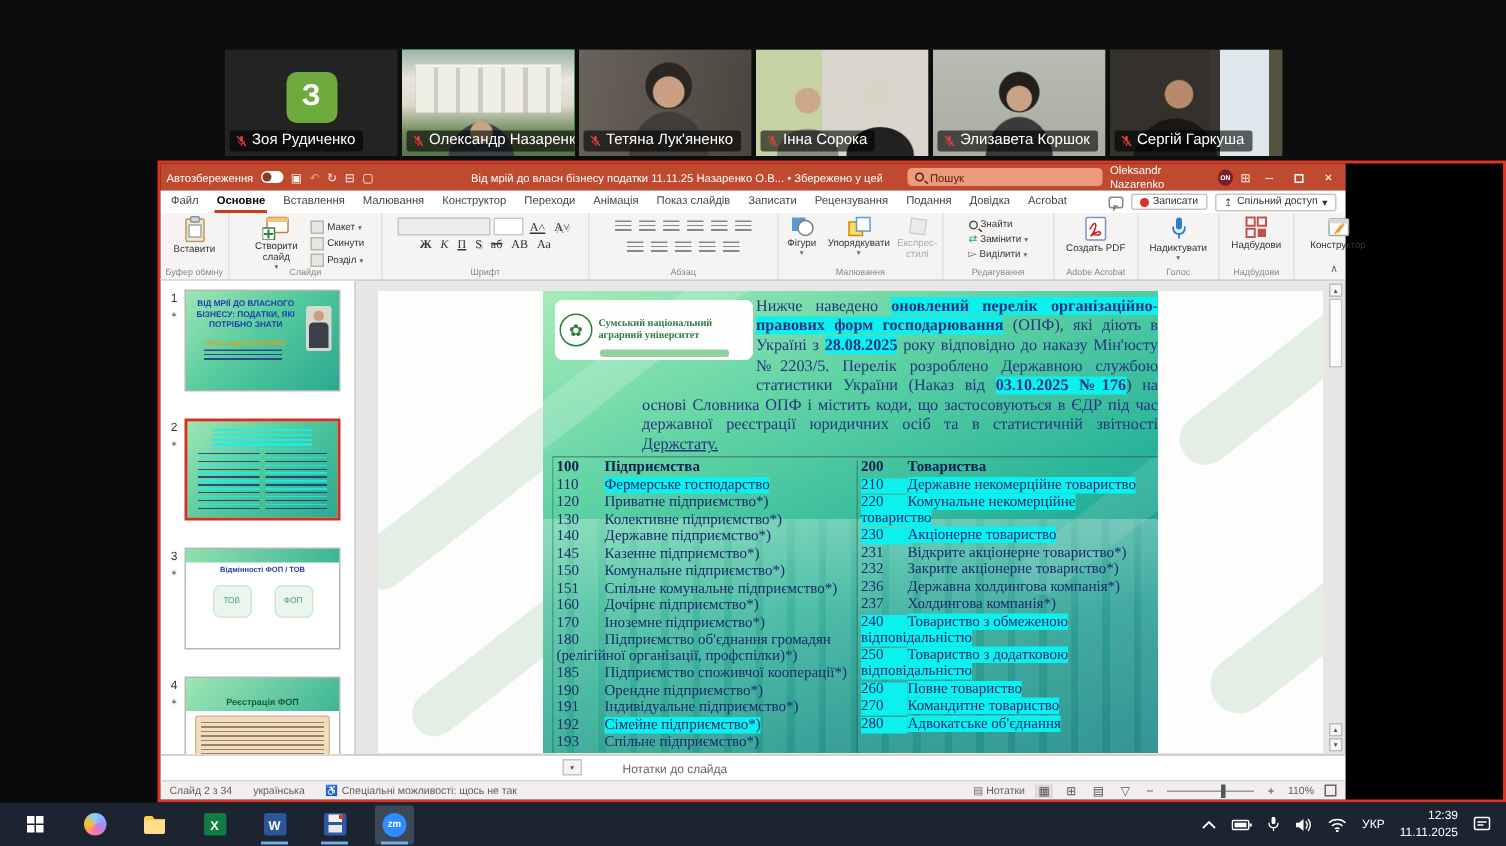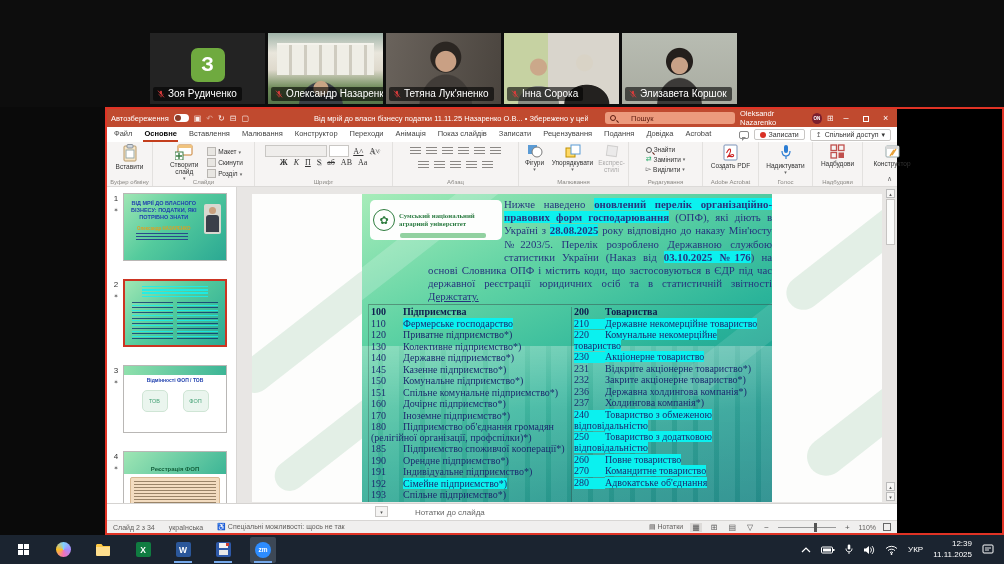--- a/index.html
+++ b/index.html
@@ -50,21 +50,21 @@
 
   
   #ppt{position:absolute;left:0;top:0;width:790px;height:424px;background:#404040;font-family:"Liberation Sans",sans-serif}
   #titlebar{height:18px;background:#c04a2f;display:flex;align-items:center;color:#fff;font-size:7.5px;padding:0 4px;gap:5px}
   .toggle{width:16px;height:8px;background:#fff;border-radius:4px;position:relative}
   .toggle::before{content:'';position:absolute;left:1px;top:1px;width:6px;height:6px;border-radius:50%;background:#8a3c28}
   .qicon{font-size:8px;opacity:.9}
   .qicon.dim{opacity:.45}
   #doc-title{white-space:nowrap;overflow:hidden;max-width:280px;margin-left:60px}
   .search-pill{width:138px;height:12px;background:#ec9a7d;border-radius:3px;display:flex;align-items:center;
-      gap:15px;color:#5c1c10;font-size:7.5px;padding:0 5px;margin-left:12px}
+      gap:4px;color:#5c1c10;font-size:7.5px;padding:0 5px;margin-left:12px}
   .mag{width:6px;height:6px;border:1px solid #5c1c10;border-radius:50%;position:relative;flex:none}
   .mag::after{content:'';position:absolute;left:5px;top:5px;width:3px;height:1px;background:#5c1c10;transform:rotate(45deg)}
   #user-area{margin-left:auto;display:flex;align-items:center;gap:5px}
   .on-badge{width:11px;height:11px;border-radius:50%;background:#7c1f2d;color:#fff;font-size:4.5px;
       display:flex;align-items:center;justify-content:center;font-weight:bold}
   .winbtn{width:16px;text-align:center;font-size:9px}
   .restore{display:inline-block;width:6px;height:6px;border:1px solid #fff;position:relative;top:1px}
 
   #tabrow{height:15px;background:#fff;display:flex;align-items:center;padding:0 6px;gap:10px;font-size:7.5px;color:#444}
   .rtab{white-space:nowrap;padding:2px 1px}
@@ -265,20 +265,32 @@
           <div class="np">
             <svg width="8" height="8" viewBox="0 0 12 12">
               <rect x="4.6" y="1" width="2.8" height="5.5" rx="1.4" fill="#e03c3c"></rect>
               <path d="M3 5.5c0 2.2 1.3 3.4 3 3.4s3-1.2 3-3.4" stroke="#e03c3c" fill="none"></path>
               <line x1="6" y1="9" x2="6" y2="11" stroke="#e03c3c"></line>
               <line x1="1.5" y1="1" x2="10.5" y2="11" stroke="#e03c3c" stroke-width="1.3"></line>
             </svg>
             <span>Элизавета Коршок</span>
           </div>
         </div>
+        <div class="tile p5">
+          <div class="photo"></div>
+          <div class="np">
+            <svg width="8" height="8" viewBox="0 0 12 12">
+              <rect x="4.6" y="1" width="2.8" height="5.5" rx="1.4" fill="#e03c3c"></rect>
+              <path d="M3 5.5c0 2.2 1.3 3.4 3 3.4s3-1.2 3-3.4" stroke="#e03c3c" fill="none"></path>
+              <line x1="6" y1="9" x2="6" y2="11" stroke="#e03c3c"></line>
+              <line x1="1.5" y1="1" x2="10.5" y2="11" stroke="#e03c3c" stroke-width="1.3"></line>
+            </svg>
+            <span>Сергій Гаркуша</span>
+          </div>
+        </div>
       </div>
   </div>
 
   <div id="share-region">
 
     <div id="ppt">
 
       <div id="titlebar">
         <span>Автозбереження</span>
         <span class="toggle"></span>

